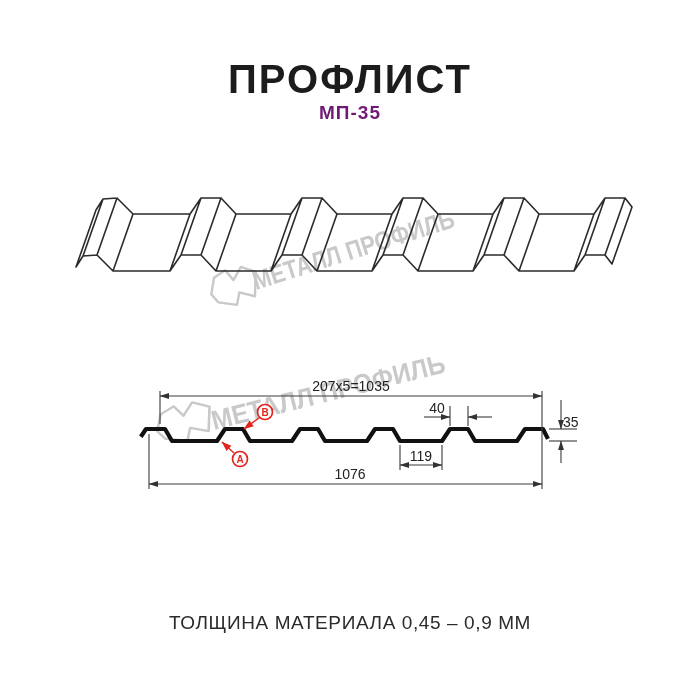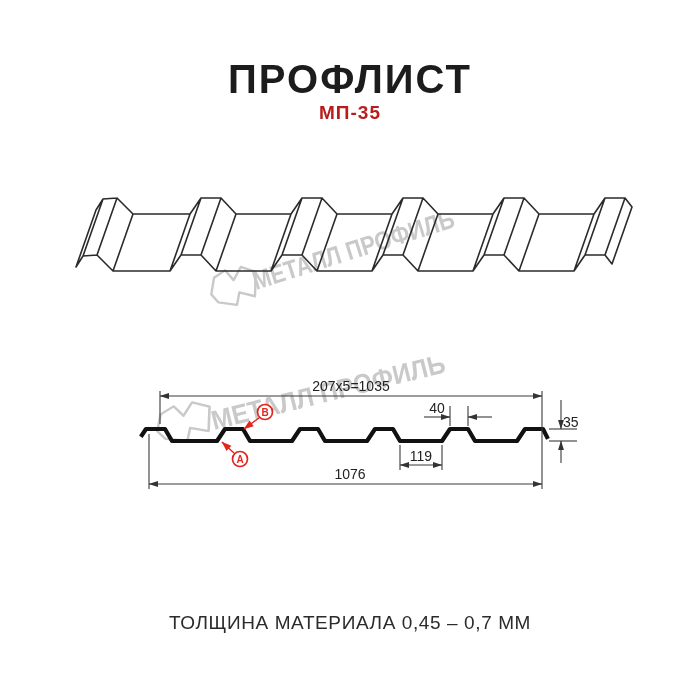--- a/index.html
+++ b/index.html
@@ -1,21 +1,21 @@
 <!DOCTYPE html>
 <html><head>
 <meta charset="utf-8">
 <style>
   html,body{margin:0;padding:0;background:#ffffff;}
   .page{position:relative;width:700px;height:700px;background:#ffffff;overflow:hidden;
         font-family:"Liberation Sans", sans-serif;}
   .title{position:absolute;top:57px;left:0;width:700px;text-align:center;
          font-size:40px;font-weight:700;letter-spacing:2px;color:#1c1c1c;}
   .subtitle{position:absolute;top:102px;left:0;width:700px;text-align:center;
-         font-size:19px;font-weight:600;letter-spacing:1px;color:#b91c1c;}
+         font-size:19px;font-weight:600;letter-spacing:1px;color:#701a75;}
   .footer-note{position:absolute;top:612px;left:0;width:700px;text-align:center;
          font-size:19px;font-weight:500;letter-spacing:0.6px;color:#2b2b2b;}
   svg{position:absolute;left:0;top:0;}
   .dim-text{font-family:"Liberation Sans",sans-serif;font-size:14px;fill:#222;}
   .wm-text{font-family:"Liberation Sans",sans-serif;font-weight:700;fill:#c9c9c9;}
   .red-letter{font-family:"Liberation Sans",sans-serif;font-size:10px;font-weight:700;fill:#e4251e;}
 </style>
 </head>
 <body>
 
@@ -85,14 +85,14 @@
     <g>
       <line x1="259" y1="418" x2="244" y2="429" stroke="#e4251e" stroke-width="1.4" marker-end="url(#mR)"></line>
       <circle cx="265" cy="412" r="7.5" fill="#fff" stroke="#e4251e" stroke-width="1.7"></circle>
       <text class="red-letter" x="265" y="415.5" text-anchor="middle">В</text>
       <line x1="234" y1="453" x2="222" y2="442" stroke="#e4251e" stroke-width="1.4" marker-end="url(#mR)"></line>
       <circle cx="240" cy="459" r="7.5" fill="#fff" stroke="#e4251e" stroke-width="1.7"></circle>
       <text class="red-letter" x="240" y="462.5" text-anchor="middle">А</text>
     </g>
   </svg>
 
-  <div class="footer-note">ТОЛЩИНА МАТЕРИАЛА 0,45 – 0,7 ММ</div>
+  <div class="footer-note">ТОЛЩИНА МАТЕРИАЛА 0,45 – 0,9 ММ</div>
 </div>
 
 </body></html>

